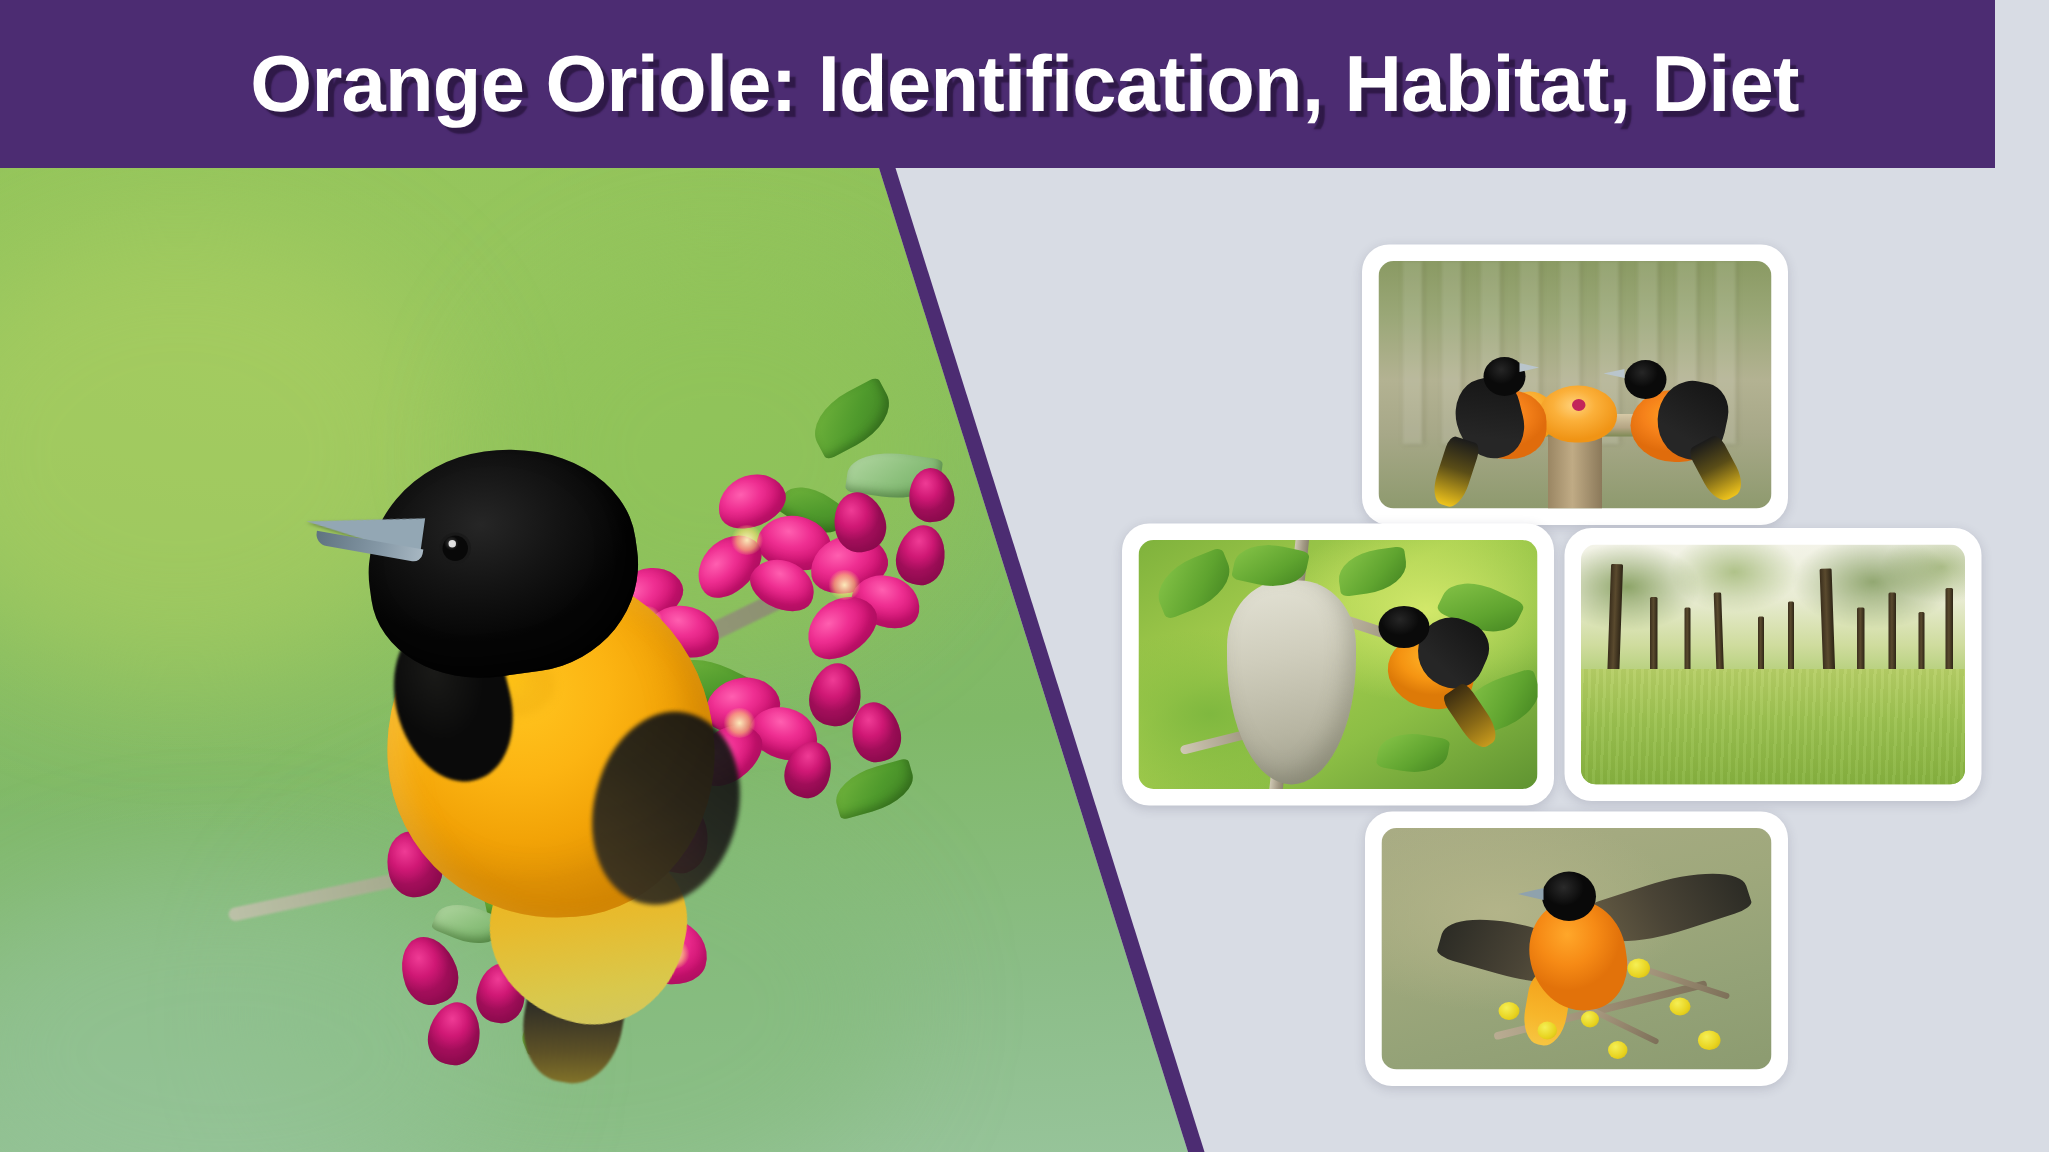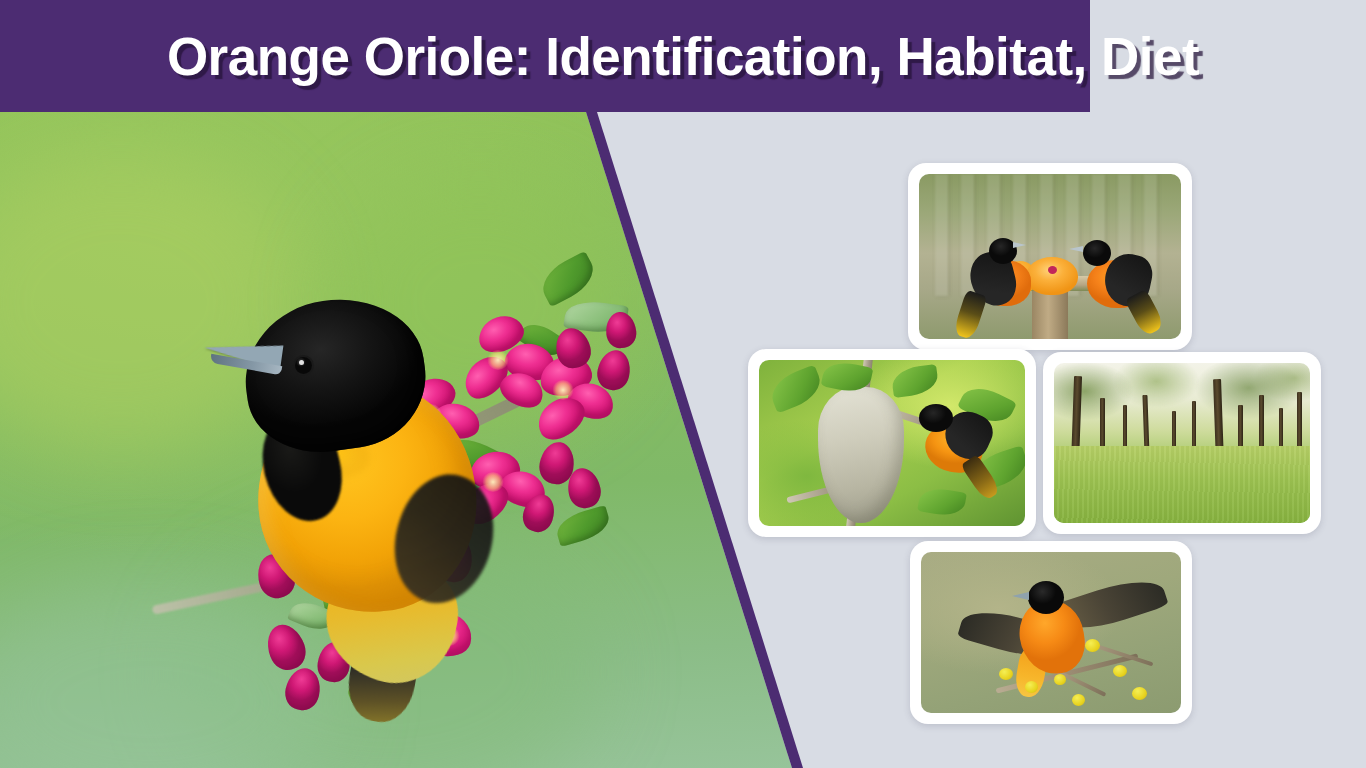--- a/index.html
+++ b/index.html
@@ -15,21 +15,21 @@
     width: 1366px;
     height: 768px;
     overflow: hidden;
     background: #d8dce4;
   }
 
   
   .title-bar {
     position: absolute;
     left: 0; top: 0;
-    width: 1090px;
+    width: 1330px;
     height: 112px;
     background: #4c2c72;
     z-index: 40;
   }
   .title-text {
     position: absolute;
     left: 0; top: 0;
     width: 1366px;
     height: 112px;
     display: flex;

